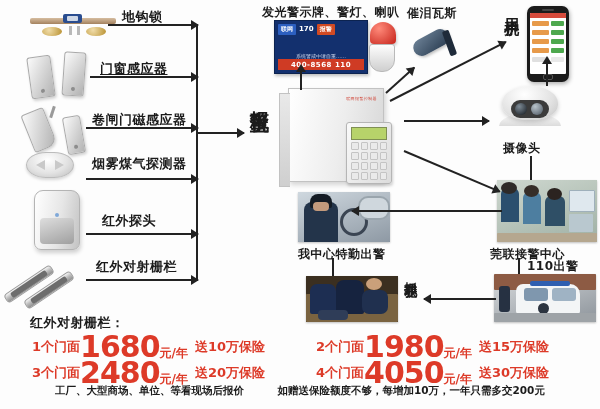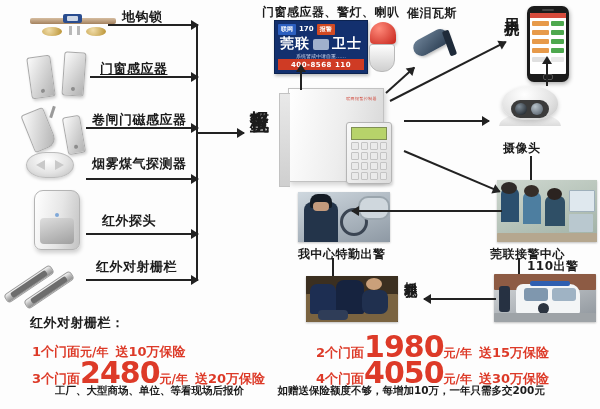--- a/index.html
+++ b/index.html
@@ -130,21 +130,21 @@
   .photo{position:absolute;overflow:hidden;box-shadow:0 1px 2px rgba(0,0,0,.25);}
   .ph-office{background:linear-gradient(160deg,#cfd8d0,#9fb0a4);}
   .ph-car{background:linear-gradient(170deg,#cfd6de,#7d8894);}
   .ph-arrest{background:linear-gradient(150deg,#5c4b33,#241d14);}
   .ph-police{background:linear-gradient(160deg,#d8dbdd,#8d949b);}
   .pf{position:absolute;border-radius:1px;}
 
   
   .price-wrap{position:absolute;left:0;top:300px;width:600px;height:109px;}
   .fee-title{position:absolute;left:30px;top:14px;font-size:13px;font-weight:bold;color:#1b1b1b;letter-spacing:.5px;}
-  .prow{position:absolute;display:flex;align-items:flex-end;color:#dd3a28;font-weight:bold;white-space:nowrap;}
+  .prow{position:absolute;display:flex;align-items:center;color:#dd3a28;font-weight:bold;white-space:nowrap;}
   .prow .pre{font-size:13px;}
   .prow .big{font-size:30px;letter-spacing:-1px;line-height:1;}
   .prow .unit{font-size:12px;margin-top:12px;}
   .prow .gift{font-size:13px;margin-left:7px;}
   .foot{position:absolute;top:84px;left:0;width:600px;text-align:center;font-size:10.5px;font-weight:bold;color:#1b1b1b;}
   .foot span{display:inline-block;}
   .foot .gap{width:26px;}
 </style>
 </head>
 <body>
@@ -245,33 +245,28 @@
           <span></span>
           <span></span>
         <span></span>
           <span></span>
           <span></span>
           <span></span>
       </div>
     </div>
   </div>
 
-  <div class="lbl" style="left:262px;top:4px;font-size:12px;">门窗感应器、警灯、喇叭</div>
+  <div class="lbl" style="left:262px;top:4px;font-size:12px;">发光警示牌、警灯、喇叭</div>
 
   <div class="art" style="left:274px;top:20px;width:92px;height:52px;">
     <div class="sign">
       <div class="r1">
         <span class="b">联网</span>
         <span class="n">170</span>
         <span class="o">报警</span>
-      </div>
-      <div class="r2">
-        <span>莞联</span>
-        <span style="display:inline-block;width:16px;height:11px;background:#9fb0cc;border-radius:2px;margin:0 3px;"></span>
-        <span>卫士</span>
       </div>
       <div class="r3">系统警戒中请自重……</div>
       <div class="r4">400-8568 110</div>
     </div>
   </div>
 
   <div class="art" style="left:368px;top:22px;width:30px;height:50px;">
     <div class="siren" style="left:2px;top:0;"></div>
     <div class="horn" style="left:1px;top:22px;"></div>
   </div>
@@ -390,20 +385,21 @@
   </div>
   <div class="lbl-v" style="left:404px;top:272px;font-size:13px;line-height:1.02;">抓获罪犯</div>
 
   <div class="arrl" style="left:424px;top:298px;width:72px;"></div>
 
   <div class="price-wrap">
     <div class="fee-title">红外对射栅栏：</div>
 
     <div class="prow" style="left:32px;top:32px;">
       <span class="pre">1个门面</span>
+      <span class="big">1680</span>
       <span class="unit">元/年</span>
       <span class="gift">送10万保险</span>
     </div>
 
     <div class="prow" style="left:316px;top:32px;">
       <span class="pre">2个门面</span>
       <span class="big">1980</span>
       <span class="unit">元/年</span>
       <span class="gift">送15万保险</span>
     </div>

